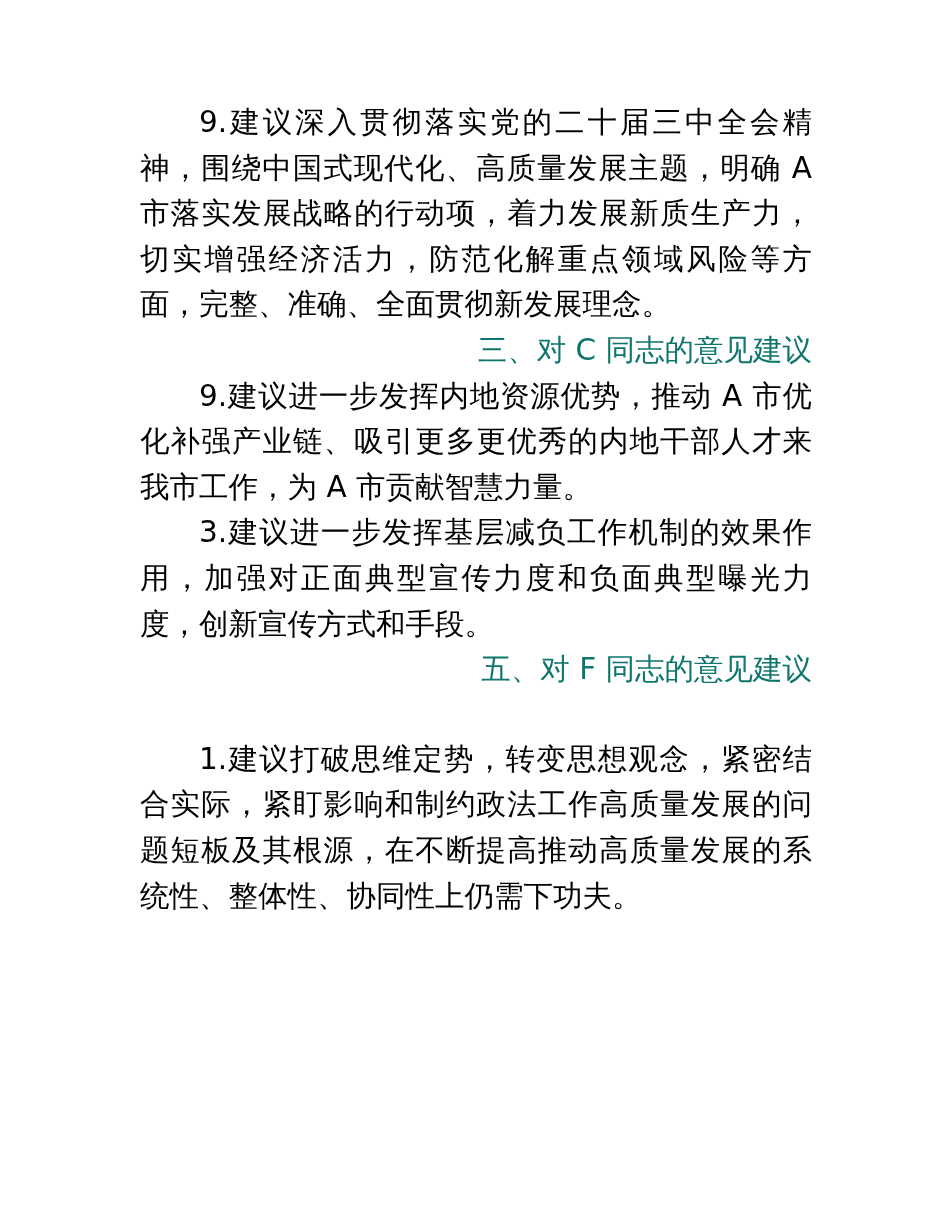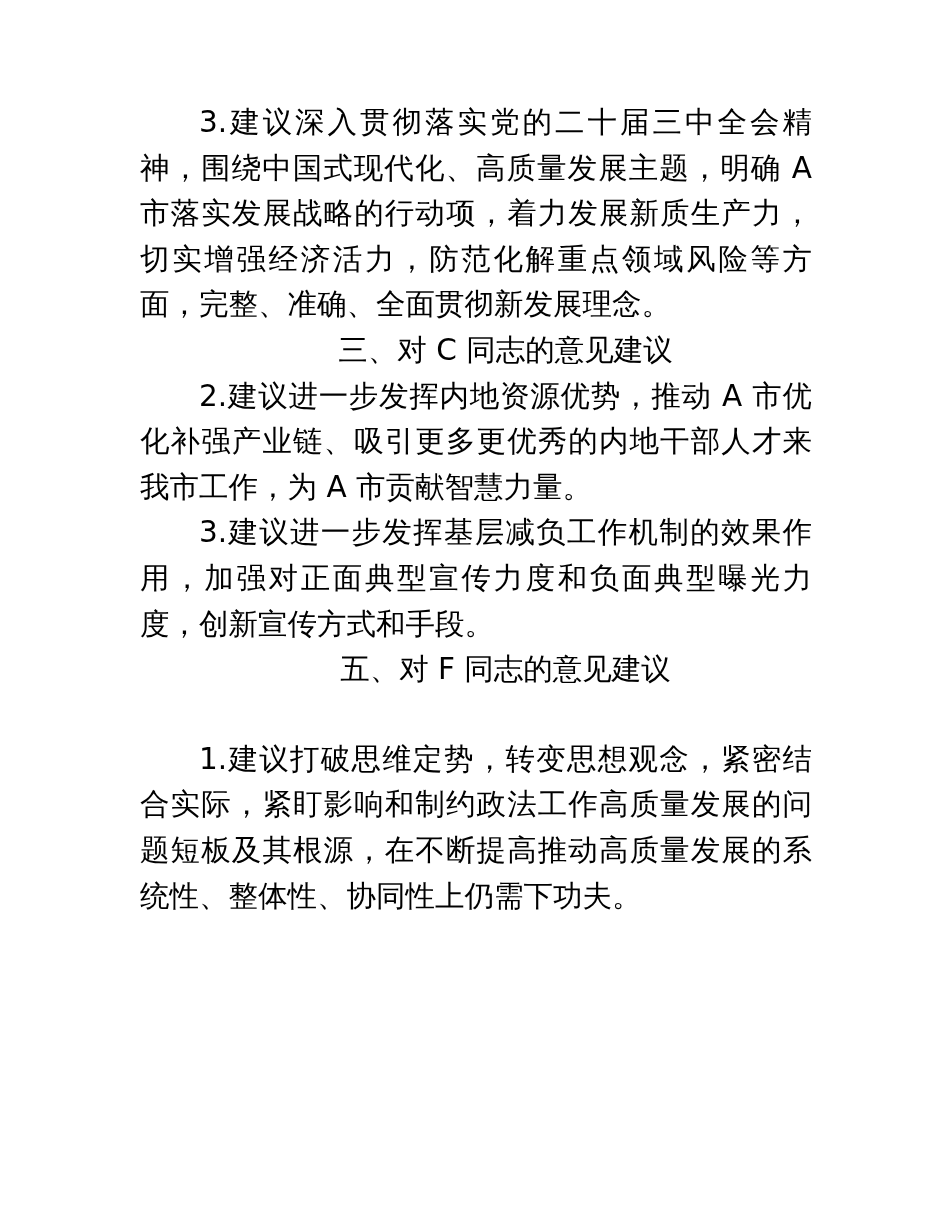--- a/index.html
+++ b/index.html
@@ -43,42 +43,42 @@
   .para + .para {
     margin-top: 0px;
   }
 
   .heading {
     margin: 0;
     padding: 0;
     font-family: "DejaVu Sans", "Liberation Sans", sans-serif;
     font-size: 29.5px;
     line-height: 45.6px;
-    color: #000000;
-    text-align: center;
+    color: #0f766e;
+    text-align: right;
     text-indent: 59px;
     font-weight: 400;
   }
 
   .para:last-child {
     text-align: justify;
     margin-top: 44px;
   }
 </style>
 </head>
 <body>
 
 <div class="page">
   <div class="doc-body">
 
-    <p class="para">3.建议深入贯彻落实党的二十届三中全会精神，围绕中国式现代化、高质量发展主题，明确 A 市落实发展战略的行动项，着力发展新质生产力，切实增强经济活力，防范化解重点领域风险等方面，完整、准确、全面贯彻新发展理念。</p>
+    <p class="para">9.建议深入贯彻落实党的二十届三中全会精神，围绕中国式现代化、高质量发展主题，明确 A 市落实发展战略的行动项，着力发展新质生产力，切实增强经济活力，防范化解重点领域风险等方面，完整、准确、全面贯彻新发展理念。</p>
 
     <p class="heading">三、对 C 同志的意见建议</p>
 
-    <p class="para">2.建议进一步发挥内地资源优势，推动 A 市优化补强产业链、吸引更多更优秀的内地干部人才来我市工作，为 A 市贡献智慧力量。</p>
+    <p class="para">9.建议进一步发挥内地资源优势，推动 A 市优化补强产业链、吸引更多更优秀的内地干部人才来我市工作，为 A 市贡献智慧力量。</p>
 
 
 
     <p class="para">3.建议进一步发挥基层减负工作机制的效果作用，加强对正面典型宣传力度和负面典型曝光力度，创新宣传方式和手段。</p>
 
 
     <p class="heading">五、对 F 同志的意见建议</p>
 
     <p class="para">1.建议打破思维定势，转变思想观念，紧密结合实际，紧盯影响和制约政法工作高质量发展的问题短板及其根源，在不断提高推动高质量发展的系统性、整体性、协同性上仍需下功夫。</p>
 

